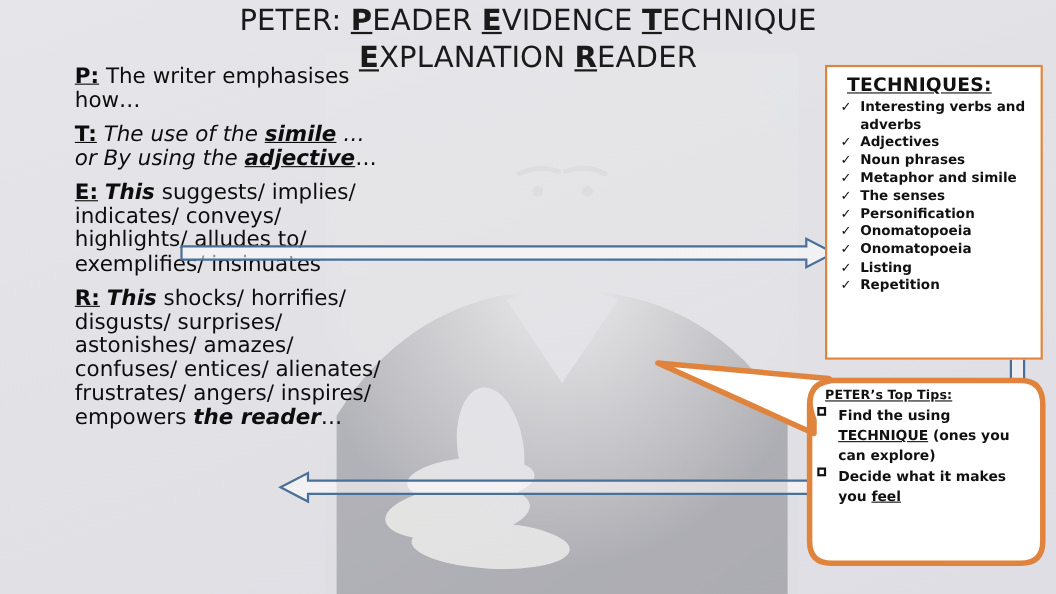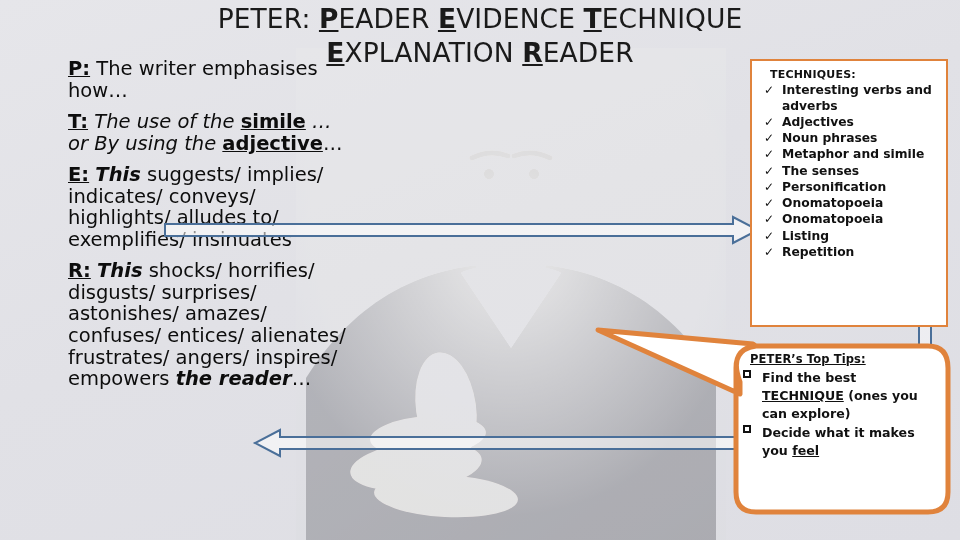--- a/index.html
+++ b/index.html
@@ -42,34 +42,34 @@
     color:#0d0d0d;
     font-size:19.5px;
     line-height:1.105;
     font-family:"DejaVu Sans","Liberation Sans",sans-serif;
     margin-left:44px;
   }
   .para{margin:0 0 10px 0;}
   .lead{font-weight:700;text-decoration:underline;}
   .it{font-style:italic;}
   .bi{font-weight:700;font-style:italic;}
-  .biu{font-weight:700;text-decoration:underline;}
+  .biu{font-weight:700;font-style:italic;text-decoration:underline;}
   .blank{text-decoration:underline;letter-spacing:1px;}
 
   
   .tech-box{
     position:absolute;left:750px;top:59px;width:198px;height:268px;
     background:#ffffff;
     border:2.5px solid #e0833c;
     box-sizing:border-box;
     padding:7px 6px 4px 8px;
     font-family:"DejaVu Sans","Liberation Sans",sans-serif;
   }
   .tech-title{
-    font-size:11px;font-weight:700;color:#111;
+    font-size:17px;font-weight:700;text-decoration:underline;color:#111;
     margin:0 0 2px 10px;letter-spacing:.2px;
   }
   .tick-list{list-style:none;margin:0;padding:0;}
   .tick-list li{
     position:relative;padding-left:22px;
     font-size:12.3px;line-height:1.28;color:#111;font-weight:600;
     margin-bottom:.5px;
   }
   .tick-list li .tick{
     position:absolute;left:4px;top:0;font-size:12px;font-weight:400;
@@ -239,21 +239,21 @@
                Q358 190 338 190
                L166 190
                Q146 190 146 170
                L146 46
                Q146 26 166 24 Z" fill="#ffffff" stroke="#e0833c" stroke-width="5" stroke-linejoin="round"></path>
     </svg>
     <div class="bubble-text">
       <div class="bubble-title">PETER’s Top Tips:</div>
       <ul class="box-list">
         <li>
-          <span class="sq"></span><span>Find the </span><span class="b">best</span><span> </span><span class="u">TECHNIQUE</span><span> (ones you can explore)</span>
+          <span class="sq"></span><span>Find the </span><span class="b">using</span><span> </span><span class="u">TECHNIQUE</span><span> (ones you can explore)</span>
         </li>
         <li>
           <span class="sq"></span><span>Decide what it makes you </span><span class="u">feel</span>
         </li>
       </ul>
     </div>
   </div>
 
 </div>
 

